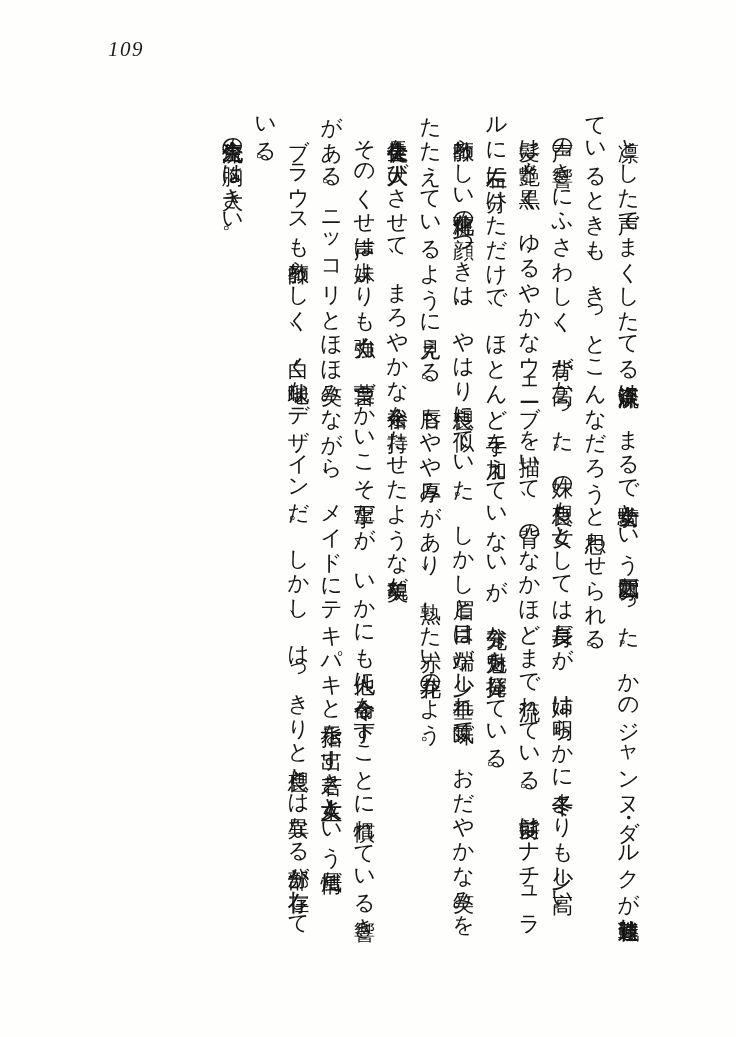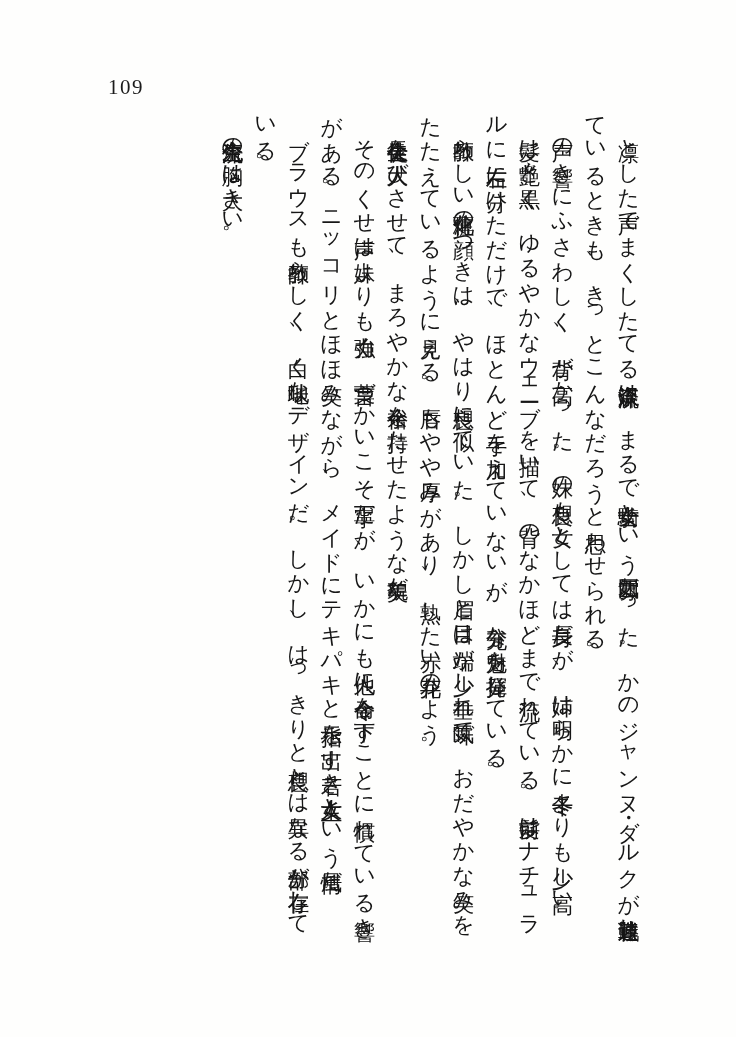--- a/index.html
+++ b/index.html
@@ -13,24 +13,24 @@
     height: 1037px;
     background: #fefefdff;
     background: #fefefd;
     overflow: hidden;
     font-family: "Liberation Serif", "DejaVu Serif", serif;
   }
   .page-number {
     position: absolute;
     top: 37px;
     left: 108px;
+    font-style: italic;
     font-size: 21px;
     letter-spacing: 1.5px;
     color: #1b1b1b;
-    margin-top: 38px;
   }
   .text-block {
     position: absolute;
     top: 102px;
     left: 82px;
     width: 562px;
     height: 826px;
     writing-mode: vertical-rl;
     text-orientation: mixed;
     font-size: 21.5px;

